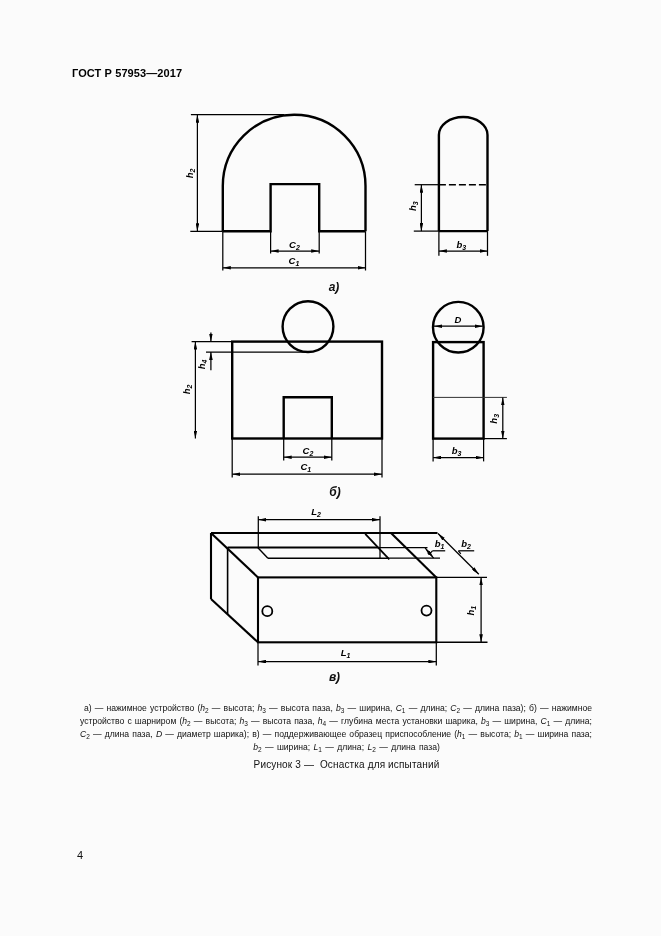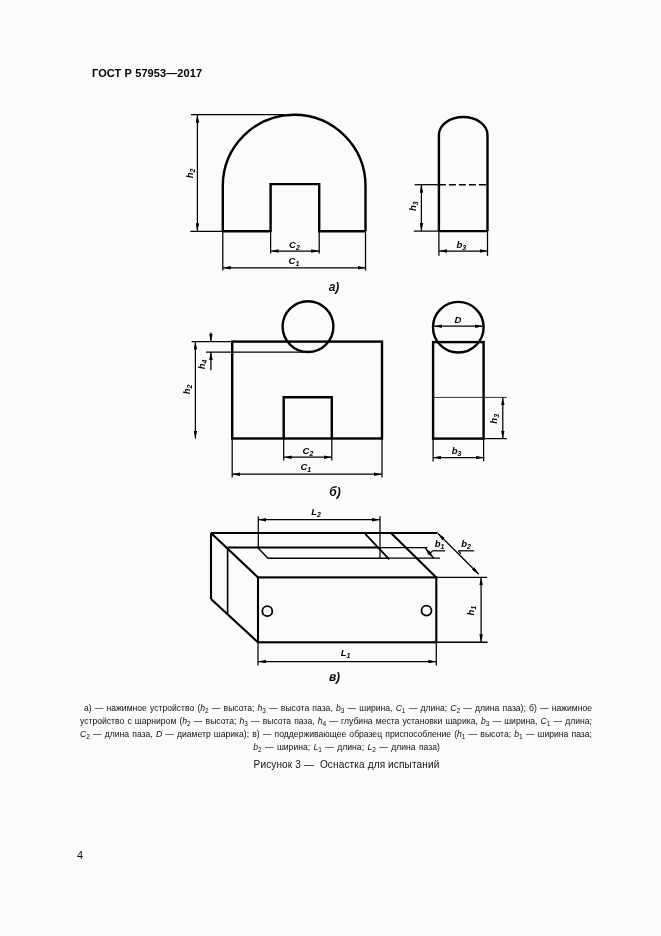--- a/index.html
+++ b/index.html
@@ -1,17 +1,17 @@
 <!DOCTYPE html>
 <html><head>
 <meta charset="utf-8">
 <style>
   html,body{margin:0;padding:0;}
   body{width:661px;height:936px;background:#fbfbfb;font-family:"Liberation Sans",sans-serif;position:relative;overflow:hidden;}
-  .hdr{position:absolute;left:92px;top:66.5px;font-size:11px;font-weight:bold;color:#000;letter-spacing:0.1px;}
+  .hdr{position:absolute;left:72px;top:66.5px;font-size:11px;font-weight:bold;color:#000;letter-spacing:0.1px;}
   .pagenum{position:absolute;left:77px;top:848.5px;font-size:11px;color:#111;}
   .cap{position:absolute;left:16px;top:759px;width:661px;text-align:center;font-size:10px;color:#111;letter-spacing:0.15px;}
   .txt{position:absolute;left:80px;top:701.5px;width:512px;font-size:8.6px;line-height:13.3px;color:#111;}
   .txt .j{text-align:justify;text-align-last:justify;}
   .txt .c{text-align:center;}
   .txt i{font-family:"Liberation Sans",sans-serif;}
   sub{font-size:6.5px;vertical-align:-2px;line-height:0;}
   svg{position:absolute;left:0;top:0;}
 </style>
 </head>

